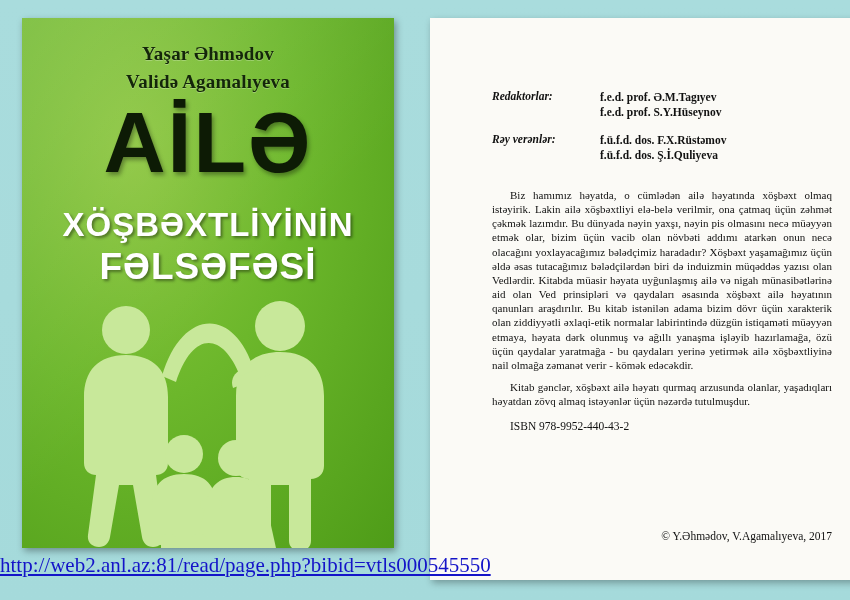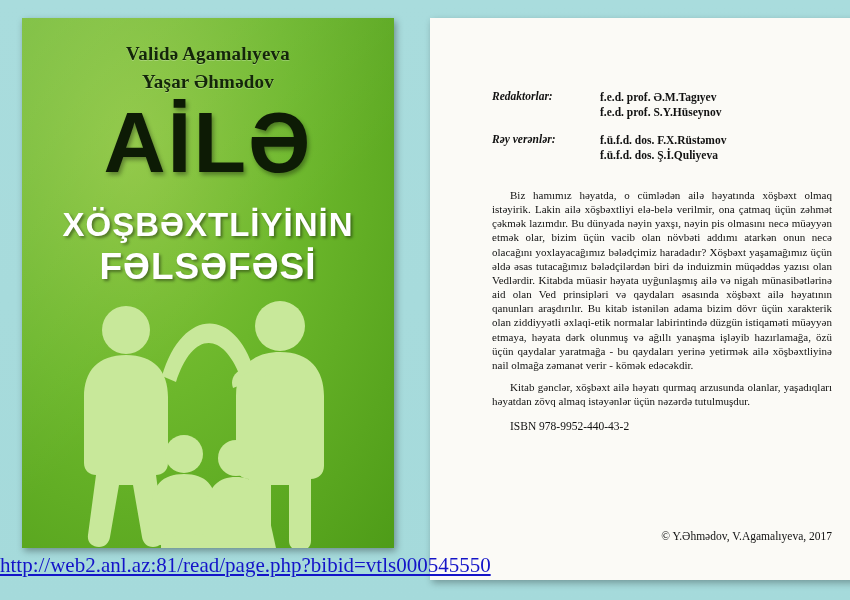--- a/index.html
+++ b/index.html
@@ -180,22 +180,22 @@
 </style>
 </head>
 <body>
 
 <div class="page">
 
   <div class="cover">
     <div class="cover-inner"></div>
 
     <div class="cover-authors">
+      <div>Yaşar Əhmədov</div>
       <div>Validə Agamalıyeva</div>
-      <div>Yaşar Əhmədov</div>
     </div>
 
     <div class="cover-title">AİLƏ</div>
     <div class="cover-sub1">XÖŞBƏXTLİYİNİN</div>
     <div class="cover-sub2">FƏLSƏFƏSİ</div>
 
     <svg class="family" viewBox="0 0 372 300" aria-hidden="true">
       <g fill="#c8e89a">
 
         <circle cx="258" cy="78" r="25"></circle>

